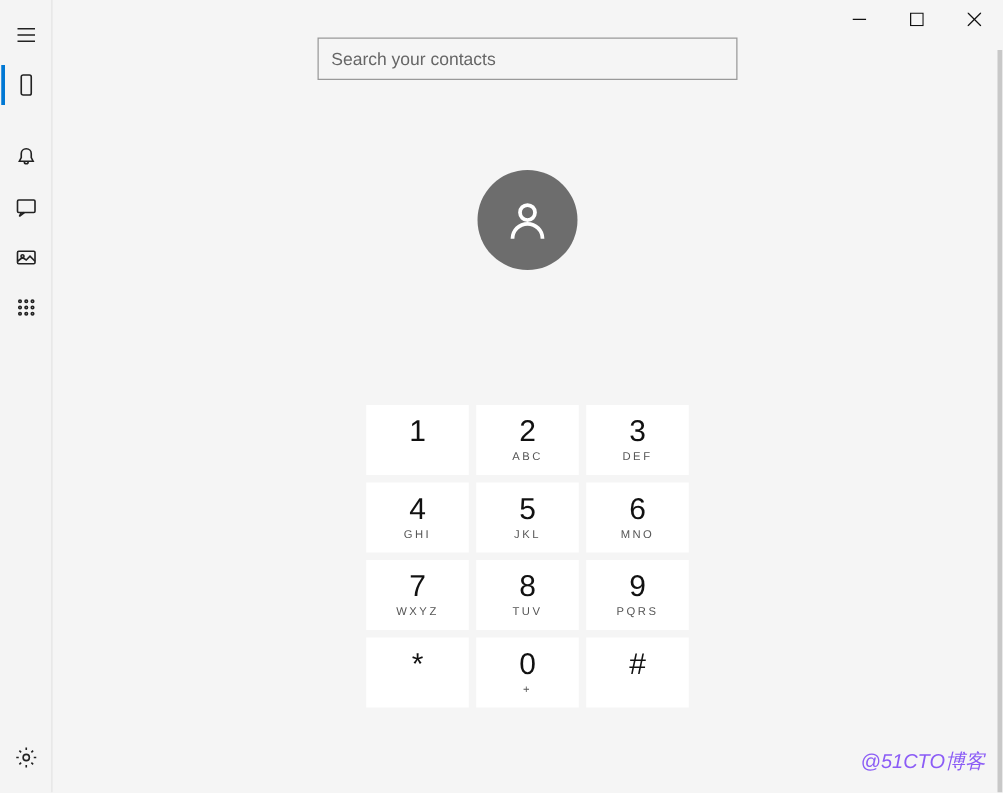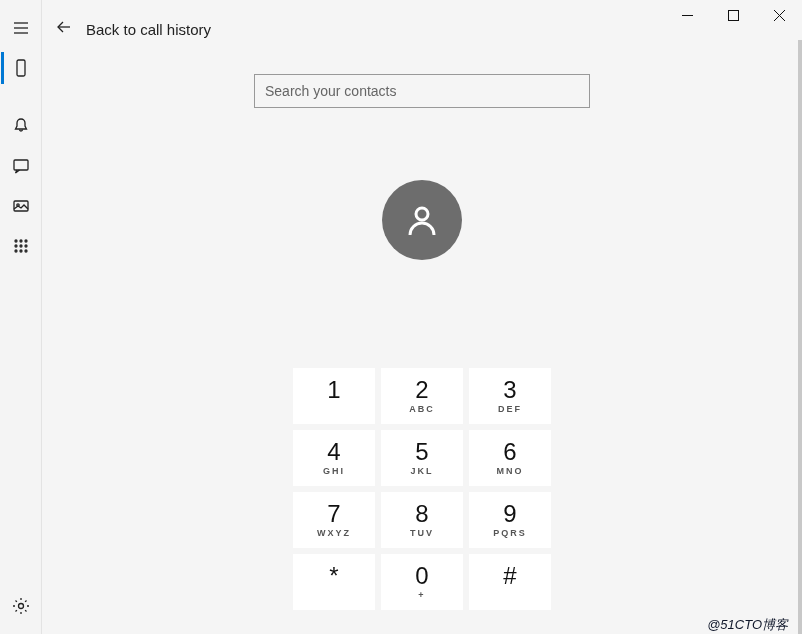--- a/index.html
+++ b/index.html
@@ -19,22 +19,22 @@
     .back-row svg { width: 16px; height: 16px; stroke: #222; stroke-width: 1.3; fill: none; }
     .back-text { font-size: 15px; color: #222; }
     .center-col { display: flex; flex-direction: column; align-items: center; }
     .search { margin-top: 30px; width: 336px; height: 34px; border: 1px solid #999; background: #f5f5f5; padding: 12px 10px; font-size: 14px; color: #222; }
     .search::placeholder { color: #666; }
     .avatar { margin-top: 72px; width: 80px; height: 80px; border-radius: 50%; background: #6d6d6d; display: flex; align-items: center; justify-content: center; }
     .avatar svg { width: 36px; height: 36px; stroke: #fff; stroke-width: 2; fill: none; }
     .dialpad { margin-top: 108px; display: grid; grid-template-columns: repeat(3, 82px); grid-auto-rows: 56px; gap: 6px; }
     .key { background: #ffffff; display: flex; flex-direction: column; align-items: center; justify-content: center; }
     .key-digit { font-size: 24px; font-weight: 400; color: #111; line-height: 1; }
-    .key-letters { font-size: 9px; letter-spacing: 2px; color: #555; margin-top: 2px; height: 10px; font-weight: bold; }
-    .watermark { position: absolute; right: 14px; bottom: 0; font-size: 13px; color: #0f172a; font-style: italic; }
+    .key-letters { font-size: 9px; letter-spacing: 2px; color: #555; margin-top: 2px; height: 10px; }
+    .watermark { position: absolute; right: 14px; bottom: 14px; font-size: 16px; color: #8b5cf6; font-style: italic; }
   </style>
 </head>
 <body>
 
 <div class="titlebar">
   <div class="tbtn">
       <svg viewBox="0 0 11 11">
         <line x1="0" y1="5.5" x2="11" y2="5.5"></line>
       </svg>
     </div>
@@ -102,27 +102,20 @@
       <svg viewBox="0 0 18 18">
         <circle cx="9" cy="9" r="2.5"></circle>
         <path d="M9 1v2M9 15v2M1 9h2M15 9h2M3.5 3.5l1.4 1.4M13.1 13.1l1.4 1.4M14.5 3.5l-1.4 1.4M4.9 13.1l-1.4 1.4"></path>
       </svg>
     </div>
   <div style="height:8px"></div>
 </div>
 
 <div class="content">
   <div class="scrollbar"></div>
-  <div class="back-row">
-    <span><svg viewBox="0 0 16 16">
-          <line x1="2" y1="8" x2="14" y2="8"></line>
-          <polyline points="7 3 2 8 7 13"></polyline>
-        </svg></span>
-    <span class="back-text">Back to call history</span>
-  </div>
   <div class="center-col">
     <input class="search" placeholder="Search your contacts" style="">
     <div class="avatar">
         <svg viewBox="0 0 24 24">
           <circle cx="12" cy="8" r="4"></circle>
           <path d="M4 22c0-4.4 3.6-8 8-8s8 3.6 8 8"></path>
         </svg>
       </div>
     <div class="dialpad" id="dialpad">
         <div class="key">

